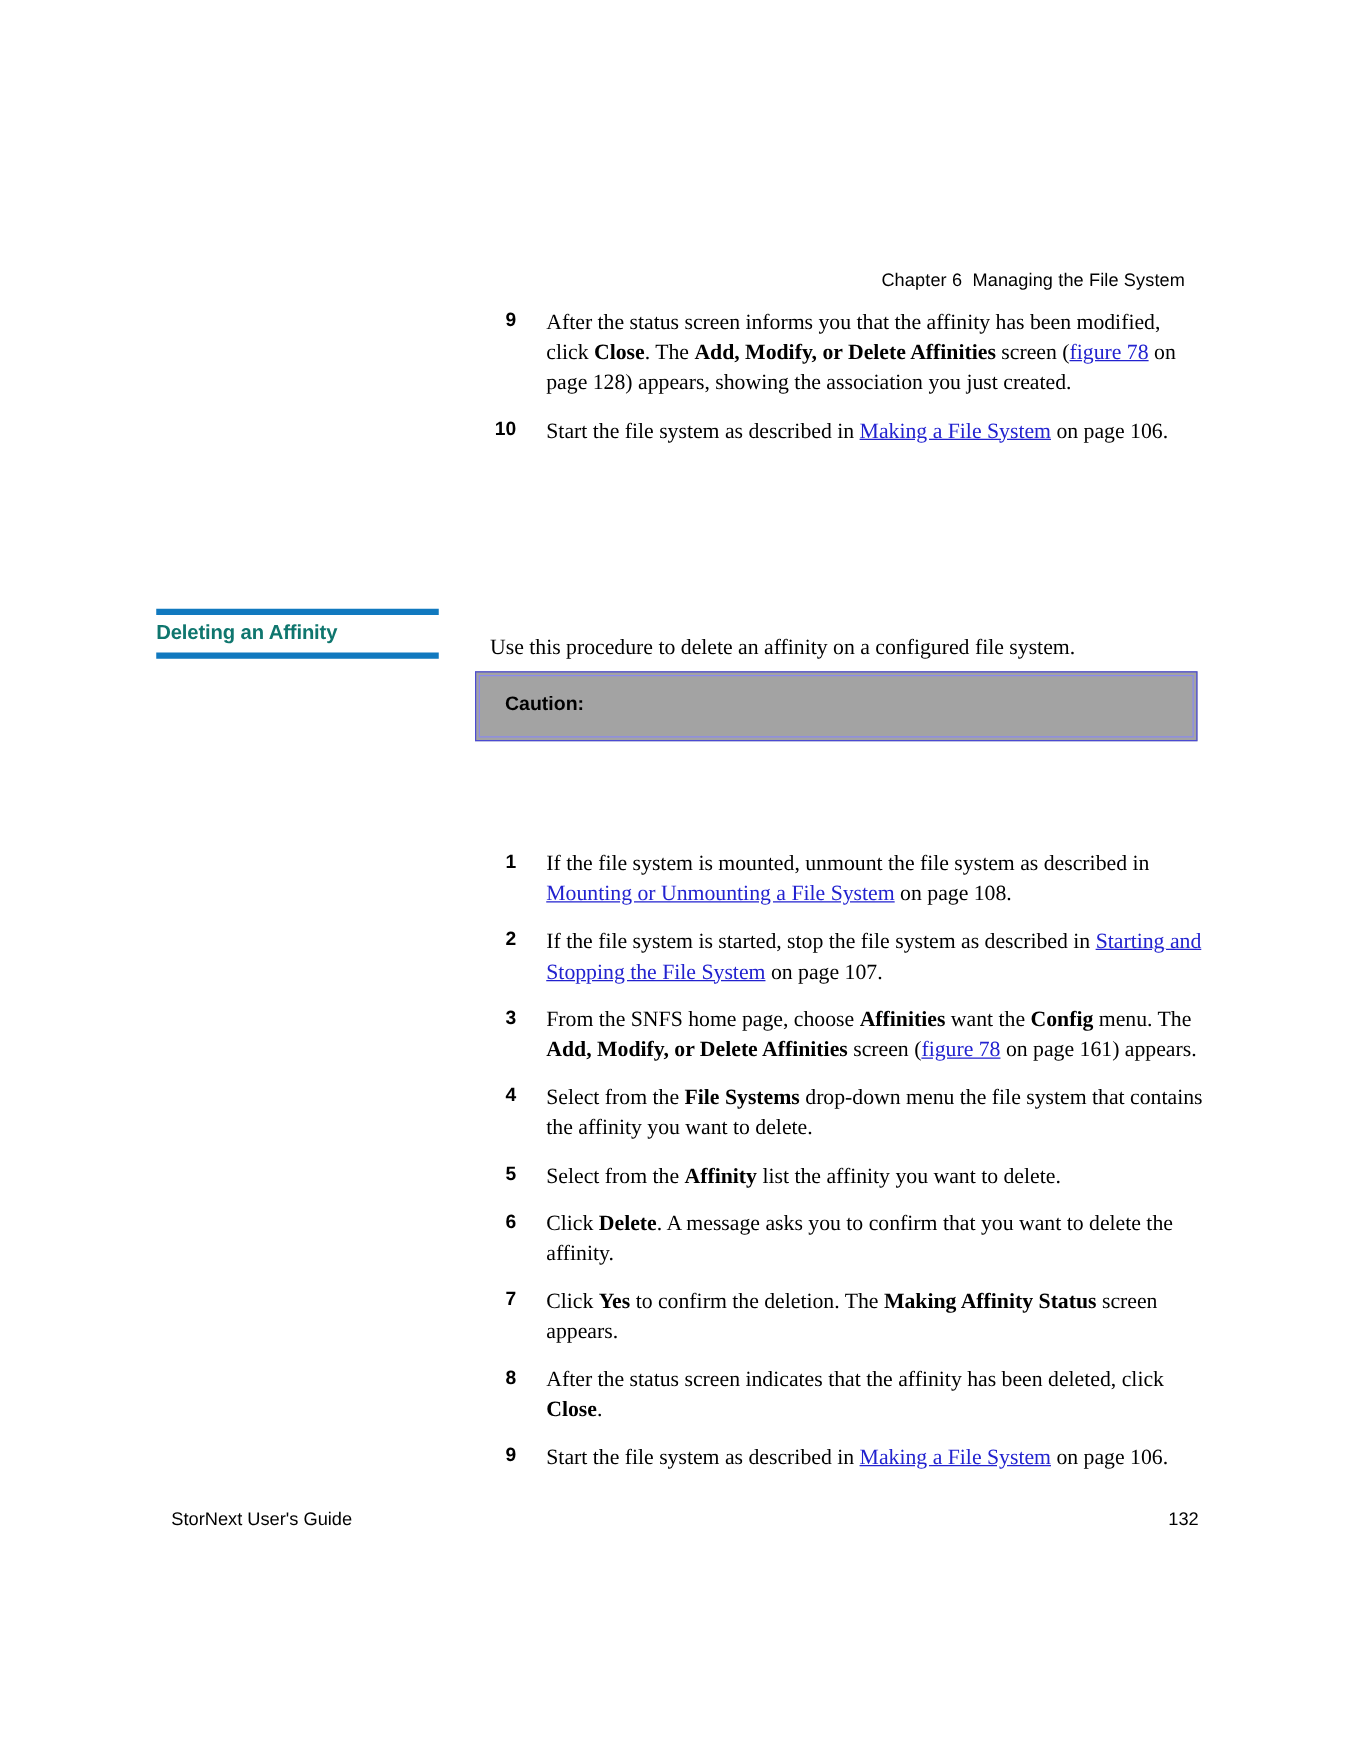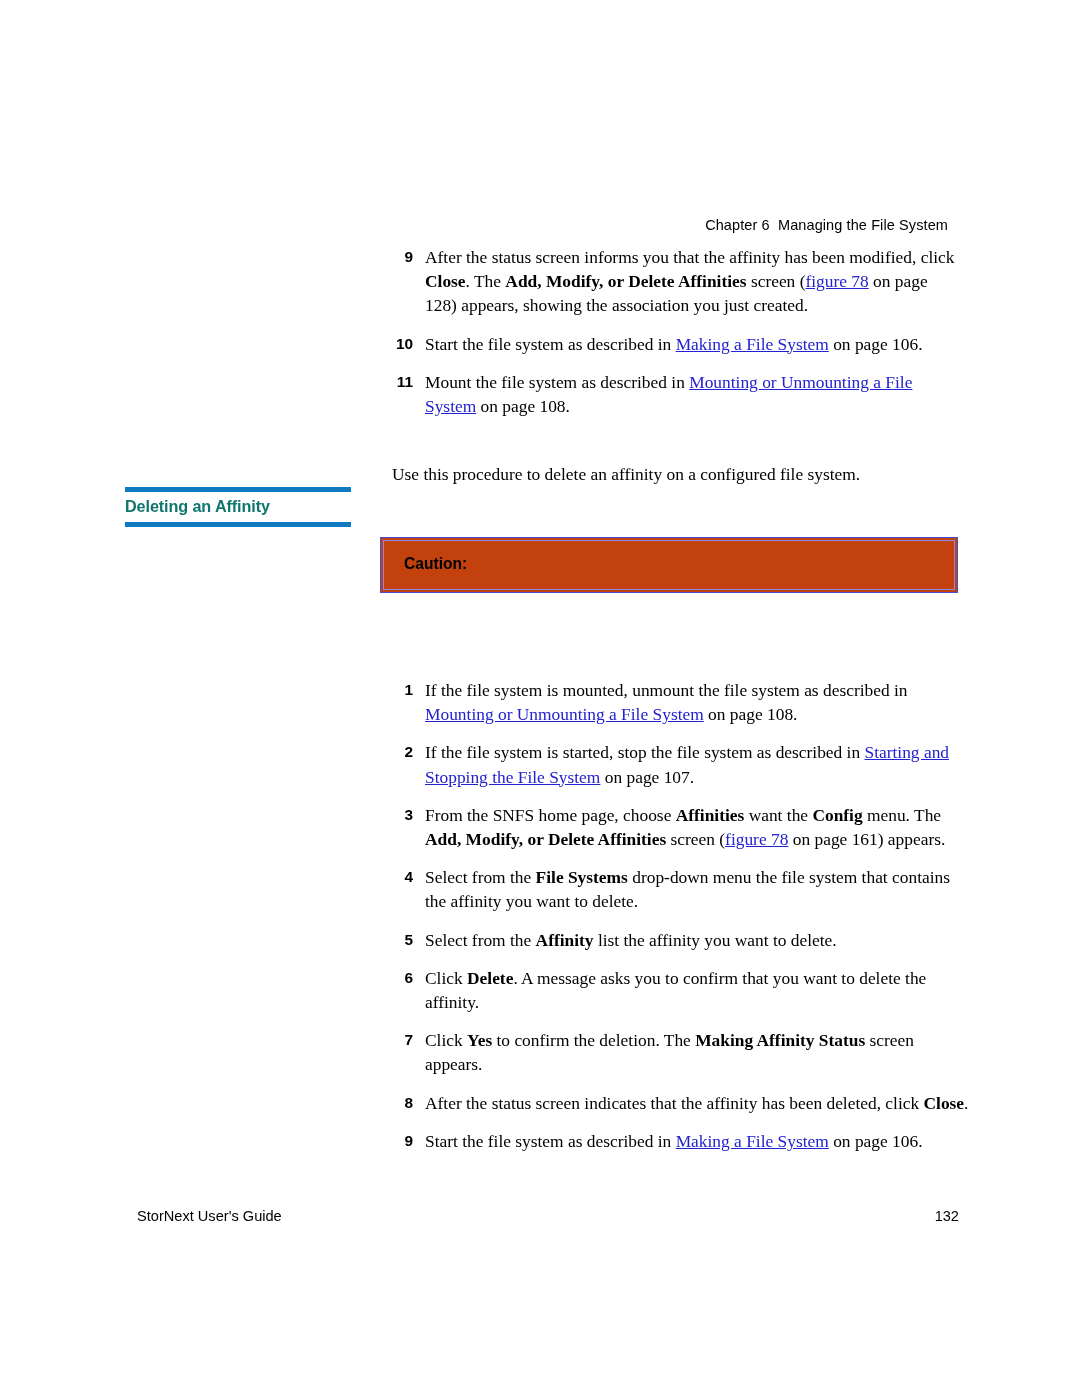--- a/index.html
+++ b/index.html
@@ -65,21 +65,21 @@
     position: absolute;
     left: 0;
     top: 0;
     width: 21px;
     text-align: right;
     font-family: "Liberation Sans", sans-serif;
     font-weight: bold;
     font-size: 15.4px;
     line-height: 24.4px;
   }
-  .step .txt { display: block; }
+  .step .txt { display: block; margin-left: 12px; }
 
   b, .b { font-weight: bold; }
   .lnk {
     color: #2222cf;
     text-decoration: underline;
   }
 
   
   .section-head {
     position: absolute;
@@ -103,36 +103,36 @@
     line-height: 22px;
     color: #0f766e;
     padding: 1px 0 2px 0;
     letter-spacing: -0.1px;
   }
 
   
   .intro {
     position: absolute;
     left: 392px;
-    top: 462px;
+    top: 505px;
     width: 568px;
     font-size: 17.4px;
     line-height: 24.2px;
   }
 
   
   .caution {
     position: absolute;
     left: 380px;
     top: 537px;
     width: 578px;
     box-sizing: border-box;
     border: 1px solid #4b4bd2;
     padding: 2px;
-    background: #c2410c;
+    background: #a3a3a3;
   }
   .caution-inner {
     border: 1px solid #8a8aee;
     padding: 11px 12px 13px 20px;
     display: flex;
     align-items: flex-start;
   }
   .caution-label {
     font-family: "Liberation Sans", sans-serif;
     font-weight: bold;
@@ -184,24 +184,20 @@
   <div class="body-col">
     <ol class="steps">
         <li class="step">
           <span class="num">9</span>
           <span class="txt"><span>After the status screen informs you that the affinity has been modified, click </span><b>Close</b><span>. The </span><b>Add, Modify, or Delete Affinities</b><span> screen (</span><a class="lnk" href="#" style="color: rgb(34, 34, 207);">figure 78</a><span> on page 128) appears, showing the association you just created.</span></span>
         </li>
         <li class="step">
           <span class="num">10</span>
           <span class="txt"><span>Start the file system as described in </span><a class="lnk" href="#" style="color: rgb(34, 34, 207);">Making a File System</a><span> on page  106.</span></span>
         </li>
-        <li class="step">
-          <span class="num">11</span>
-          <span class="txt"><span>Mount the file system as described in </span><a class="lnk" href="#" style="color: rgb(34, 34, 207);">Mounting or Unmounting a File System</a><span> on page  108.</span></span>
-        </li>
       </ol>
   </div>
 
   <div class="section-head">
     <span class="rule top" style="background: rgb(17, 121, 191);"></span>
     <span class="head-text">Deleting an Affinity</span>
     <span class="rule bottom" style="background: rgb(17, 121, 191);"></span>
   </div>
 
   <div class="intro">Use this procedure to delete an affinity on a configured file system.</div>

